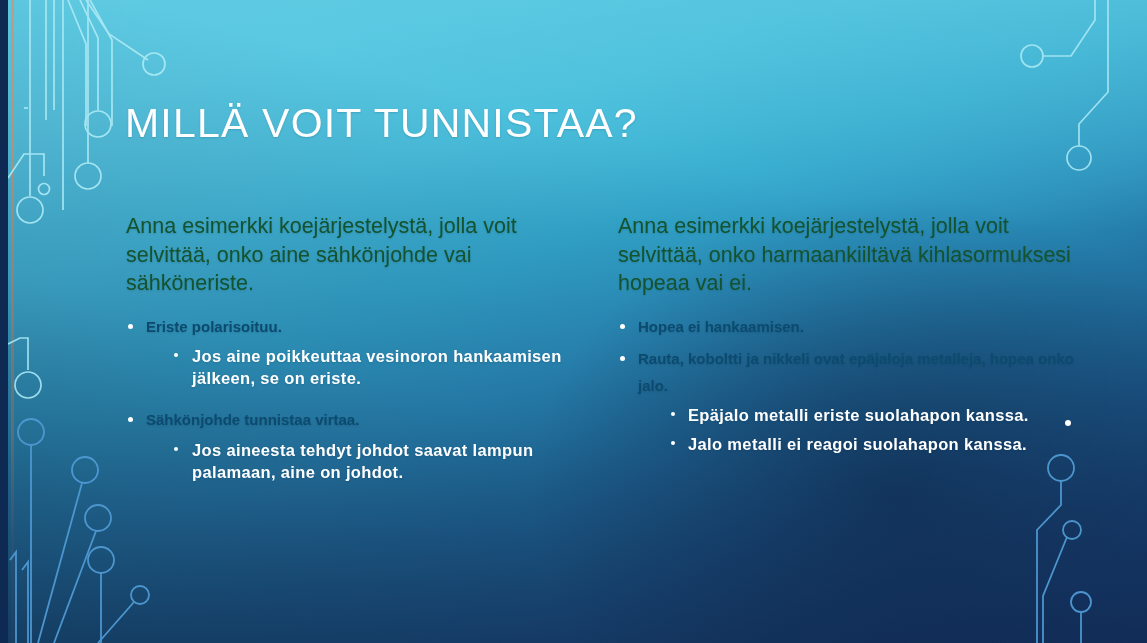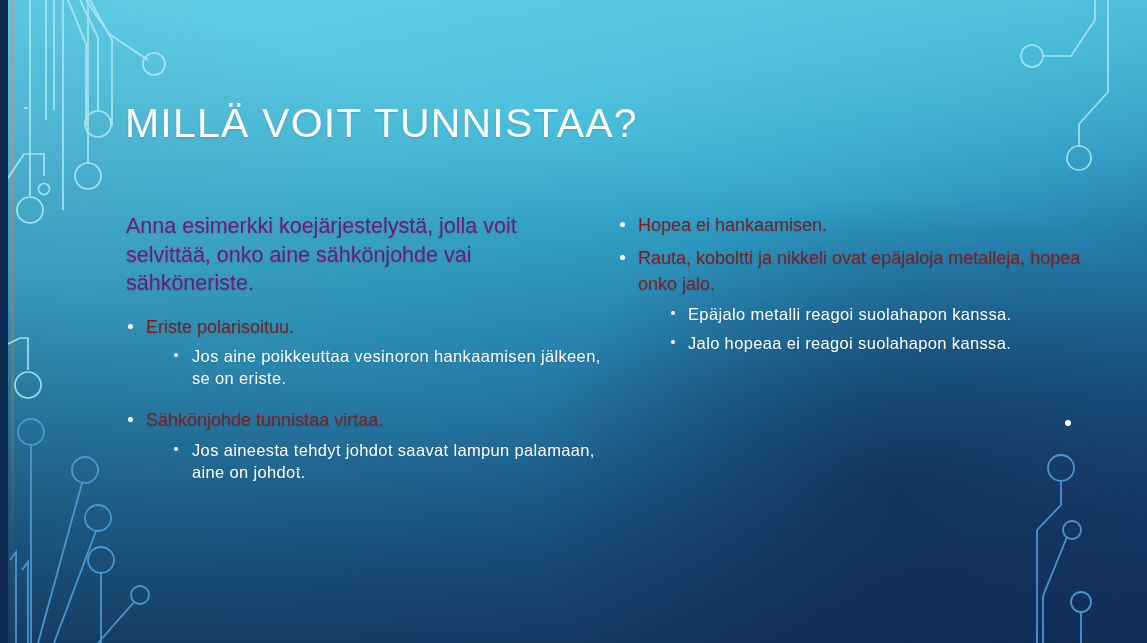--- a/index.html
+++ b/index.html
@@ -110,41 +110,41 @@
     width: 475px;
     color: #ffffff;
   }
   .col.left  { margin-left: 118px; }
   .col.right { margin-left: 17px; }
 
   .lead {
     font-size: 21.5px;
     line-height: 28.5px;
     font-weight: 400;
-    color: #701a75;
+    color: #14532d;
     margin: 0 0 16px 0;
     text-shadow: 0 1px 2px rgba(10,50,80,0.18);
   }
 
   ul.lvl1 {
     list-style: none;
     margin: 0;
     padding: 0;
   }
   ul.lvl1 > li.b1 {
     position: relative;
     padding-left: 20px;
     margin-bottom: 6px;
   }
   ul.lvl1 > li.b1 > .b1-text {
     display: block;
-    font-size: 18px;
+    font-size: 15px;
     line-height: 26.5px;
-    font-weight: 400;
-    color: #7f1d1d;
+    font-weight: 700;
+    color: #0c4a6e;
     text-shadow: 0 1px 2px rgba(10,50,80,0.18);
   }
   ul.lvl1 > li.b1 > .dot1 {
     position: absolute;
     left: 2px;
     top: 10px;
     width: 5px;
     height: 5px;
     border-radius: 50%;
     background: #ffffff;
@@ -157,21 +157,21 @@
   }
   ul.lvl2 > li.b2 {
     position: relative;
     padding-left: 45px;
     margin-bottom: 7px;
   }
   ul.lvl2 > li.b2 > .b2-text {
     display: block;
     font-size: 16.5px;
     line-height: 22px;
-    font-weight: 400;
+    font-weight: 700;
     letter-spacing: .35px;
     color: #ffffff;
     text-shadow: 0 1px 2px rgba(10,50,80,0.18);
   }
   ul.lvl2 > li.b2 > .dot2 {
     position: absolute;
     left: 28px;
     top: 8px;
     width: 4px;
     height: 4px;
@@ -285,36 +285,37 @@
             <li class="b2">
               <span class="dot2"></span>
               <span class="b2-text">Jos aineesta tehdyt johdot saavat lampun palamaan, aine on johdot.</span>
             </li>
           </ul>
         </li>
       </ul>
     </div>
 
     <div class="col right">
+      <p class="lead">Anna esimerkki koejärjestelystä, jolla voit selvittää, onko harmaankiiltävä kihlasormuksesi hopeaa vai ei.</p>
       <ul class="lvl1">
         <li class="b1">
           <span class="dot1"></span>
           <span class="b1-text">Hopea ei hankaamisen.</span>
         </li>
         <li class="b1">
           <span class="dot1"></span>
           <span class="b1-text">Rauta, koboltti ja nikkeli ovat epäjaloja metalleja, hopea onko jalo.</span>
           <ul class="lvl2">
             <li class="b2">
               <span class="dot2"></span>
-              <span class="b2-text">Epäjalo metalli reagoi suolahapon kanssa.</span>
+              <span class="b2-text">Epäjalo metalli eriste suolahapon kanssa.</span>
             </li>
             <li class="b2">
               <span class="dot2"></span>
-              <span class="b2-text">Jalo hopeaa ei reagoi suolahapon kanssa.</span>
+              <span class="b2-text">Jalo metalli ei reagoi suolahapon kanssa.</span>
             </li>
           </ul>
         </li>
       </ul>
     </div>
 
   </div>
 </div>
 
 </body></html>

